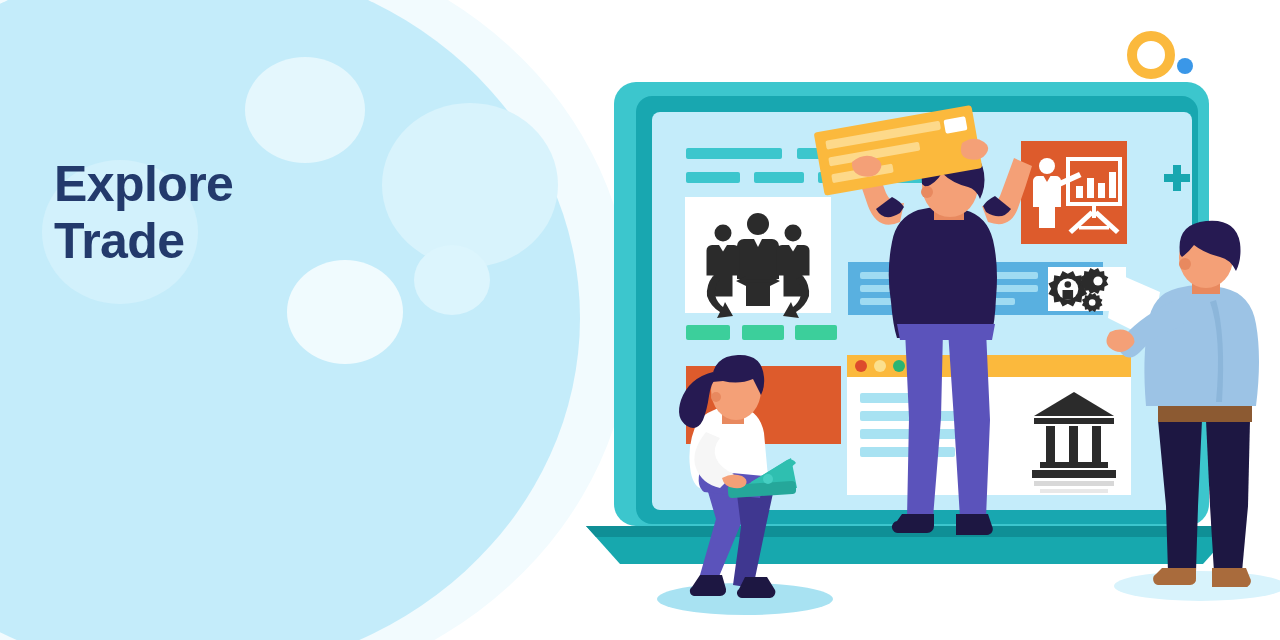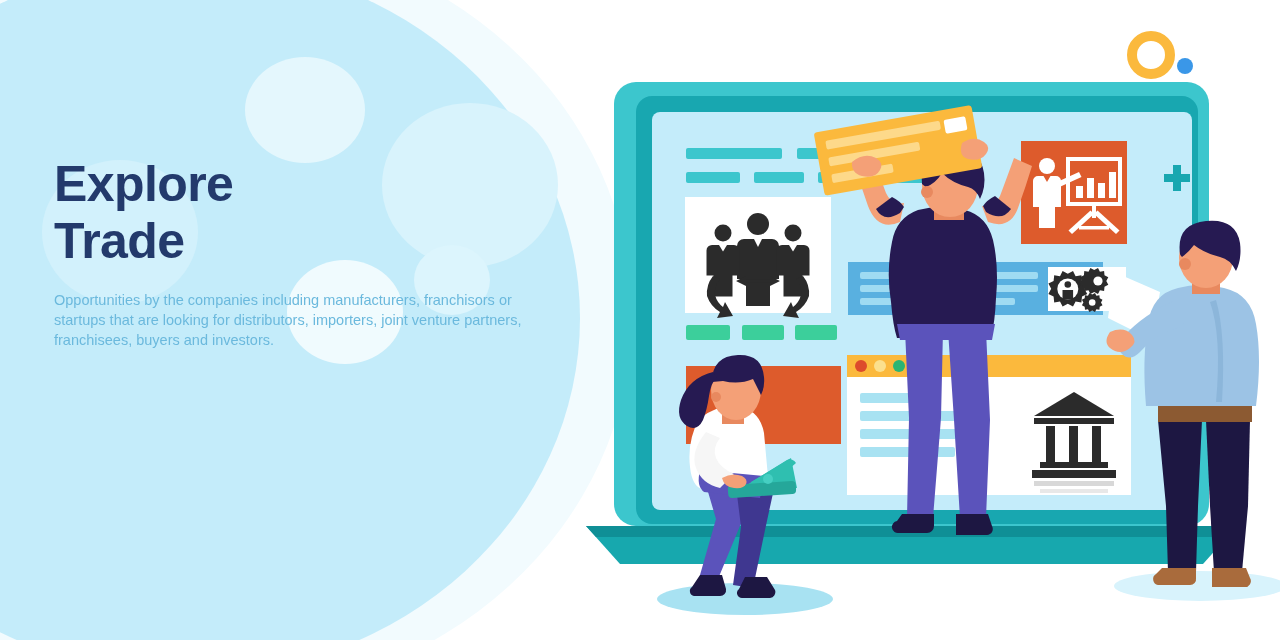--- a/index.html
+++ b/index.html
@@ -87,21 +87,20 @@
       <ellipse cx="452" cy="280" rx="38" ry="35" fill="#dcf5fd"></ellipse>
       <ellipse cx="120" cy="232" rx="78" ry="72" fill="#d2f1fc"></ellipse>
     </g>
   </svg>
 
   <div class="copy">
     <h1 class="headline">
       <span>Explore</span>
       <span>Trade</span>
     </h1>
-    <p class="body-copy">Opportunities by the companies including manufacturers, franchisors or startups that are looking for distributors, importers, joint venture partners, franchisees, buyers and investors.</p>
   </div>
 
   <svg id="illo-art" viewBox="0 0 1280 640" aria-hidden="true">
     <defs>
       <clipPath id="screenClip">
         <rect x="652" y="112" width="540" height="398" rx="8"></rect>
       </clipPath>
     </defs>
 
     <g>

